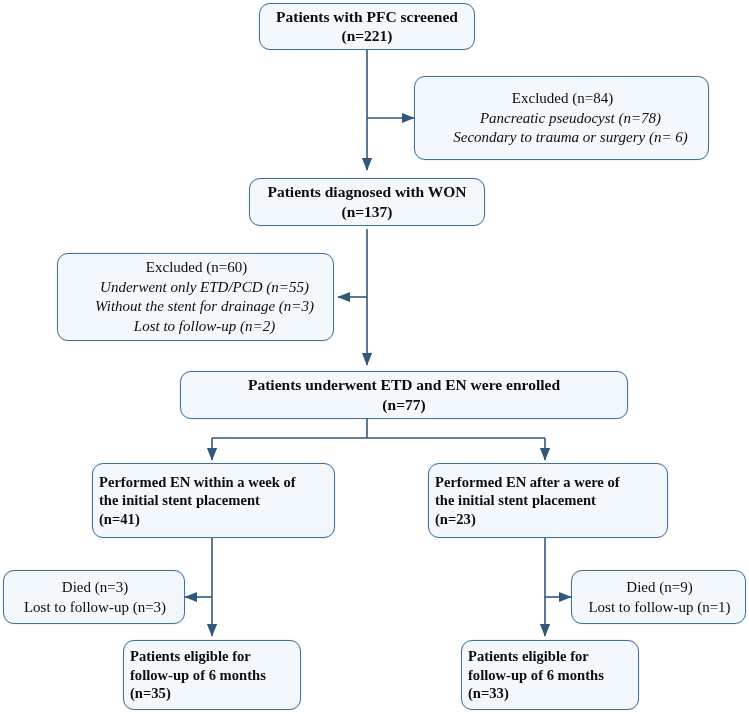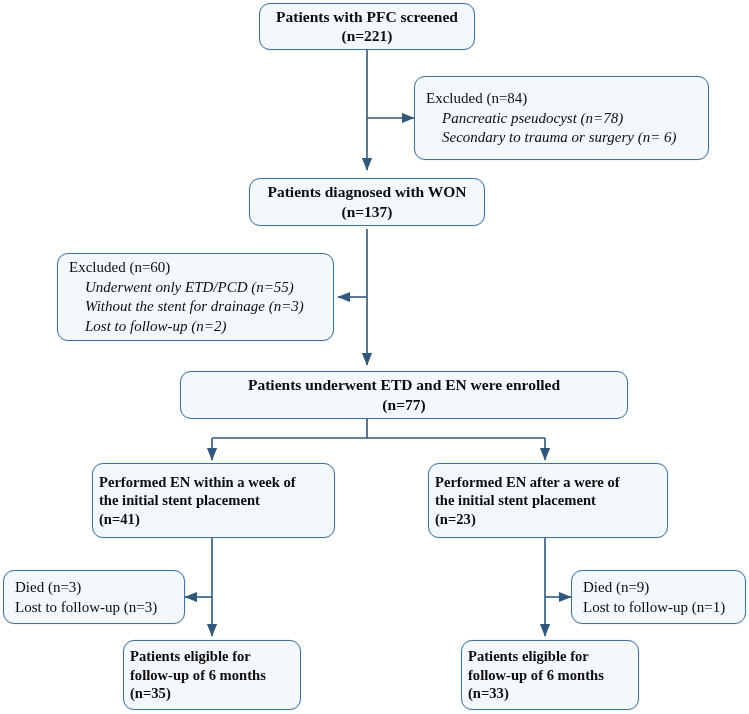--- a/index.html
+++ b/index.html
@@ -61,21 +61,21 @@
   }
   .note .indent {
     display: block;
     padding-left: 18px;
     font-style: italic;
   }
   .note .noindent {
     display: block;
     padding-left: 2px;
   }
-  .pad-note { padding: 0 9px; }
+  .pad-note { padding: 0 9px; text-align: center; }
   .pad-box { padding: 0 6px; }
   svg.connectors {
     position: absolute;
     left: 0;
     top: 0;
     width: 749px;
     height: 714px;
     pointer-events: none;
   }
   .conn {

